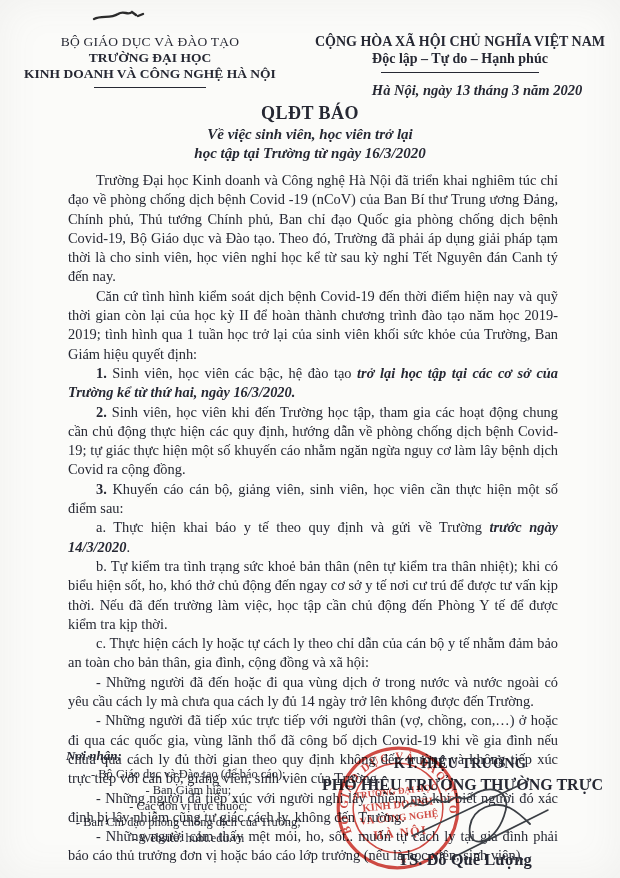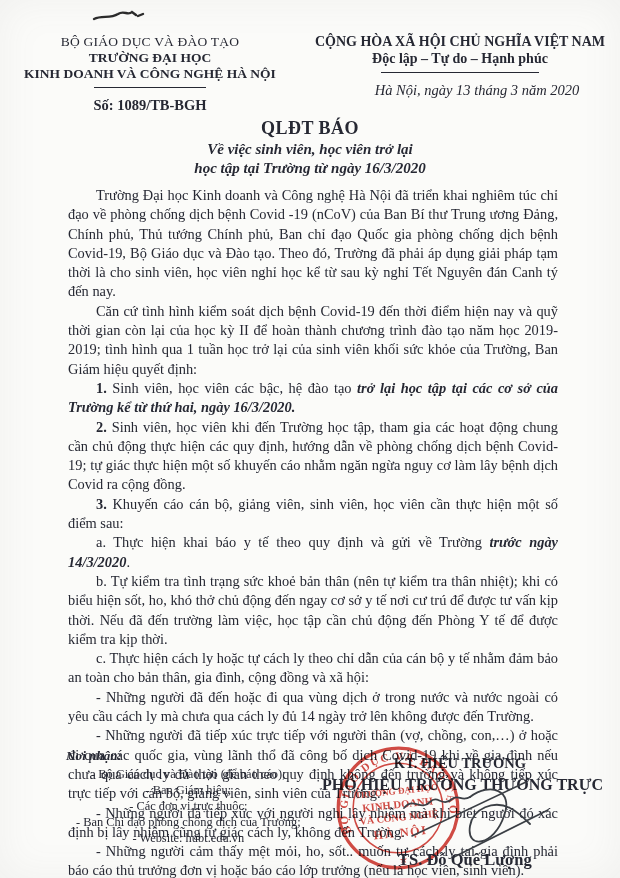--- a/index.html
+++ b/index.html
@@ -24,21 +24,21 @@
   .header-left{width:300px;text-align:center;}
   .header-right{width:320px;text-align:center;}
   .hl1{font-size:13.5px;letter-spacing:.2px;}
   .hl2,.hl3{font-size:13.5px;font-weight:bold;}
   .hr1{font-size:14px;font-weight:bold;}
   .hr2{font-size:14px;font-weight:bold;margin-top:1px;text-align:center;}
   .rule{border-top:1.5px solid var(--text);margin:5px auto 0;}
   .rule-left{width:112px;}
   .rule-right{width:158px;}
   .doc-number{margin-top:9px;font-weight:bold;font-size:14.5px;}
-  .date-line{margin-top:9px;font-weight:normal;font-style:italic;font-size:14.5px;padding-left:34px;}
+  .date-line{margin-top:9px;font-weight:bold;font-style:italic;font-size:14.5px;padding-left:34px;}
   
   .title{ text-align:center;font-size:18px;font-weight:bold;margin-top:4px;letter-spacing:.5px;}
   .subtitle{text-align:center;font-size:15px;font-weight:bold;font-style:italic;margin-top:2px;}
   
   .doc-body{
     margin:9px 62px 0 68px;
     text-align:justify;
     font-size:14.4px;
     line-height:19.3px;
   }
@@ -69,21 +69,20 @@
   <svg class="pen-mark" viewBox="0 0 56 20">
     <path d="M2,13 C10,9 18,13 26,8 C32,4 36,10 40,6 L44,9 M46,10 l5,-2" fill="none" stroke="currentColor" stroke-width="2.4" stroke-linecap="round"></path>
   </svg>
 
   <div class="header">
     <div class="header-left">
       <div class="hl1">BỘ GIÁO DỤC VÀ ĐÀO TẠO</div>
       <div class="hl2">TRƯỜNG ĐẠI HỌC</div>
       <div class="hl3">KINH DOANH VÀ CÔNG NGHỆ HÀ NỘI</div>
       <div class="rule rule-left"></div>
-      <div class="doc-number">Số: 1089/TB-BGH</div>
     </div>
     <div class="header-right">
       <div class="hr1">CỘNG HÒA XÃ HỘI CHỦ NGHĨA VIỆT NAM</div>
       <div class="hr2">Độc lập – Tự do – Hạnh phúc</div>
       <div class="rule rule-right"></div>
       <div class="date-line">Hà Nội, ngày 13 tháng 3 năm 2020</div>
     </div>
   </div>
 
   <div class="title">QLĐT BÁO</div>

